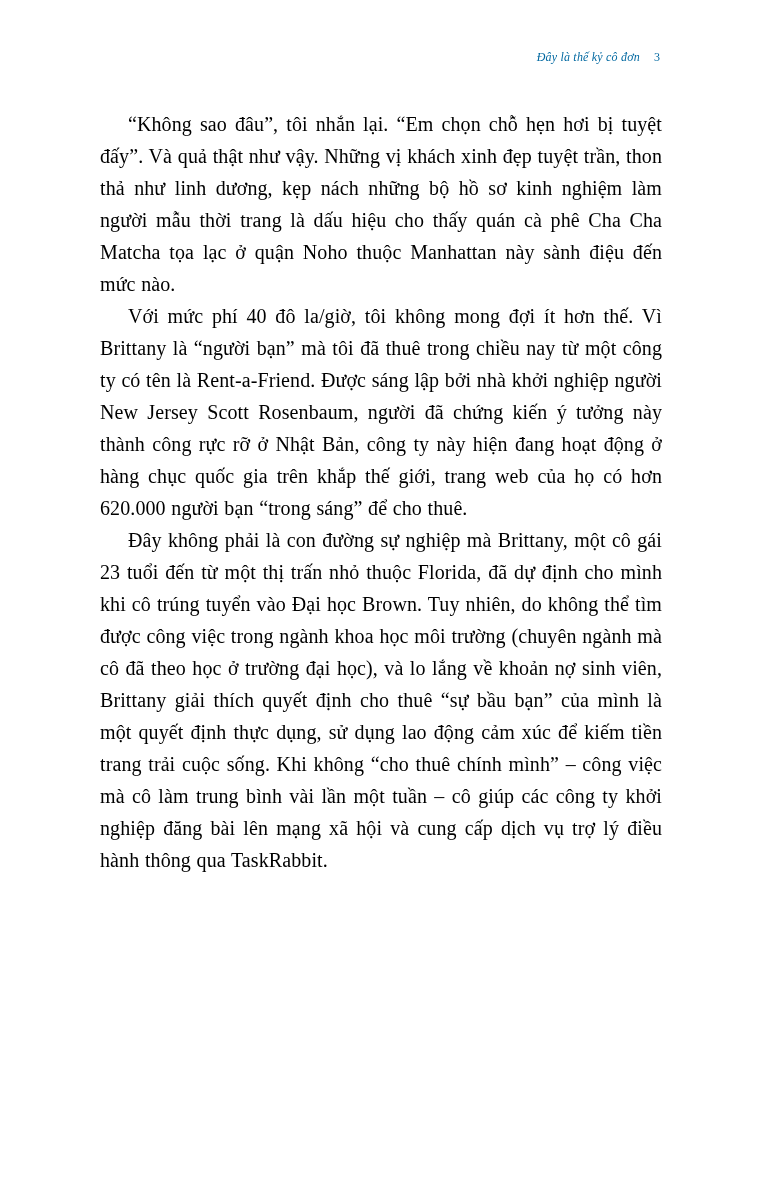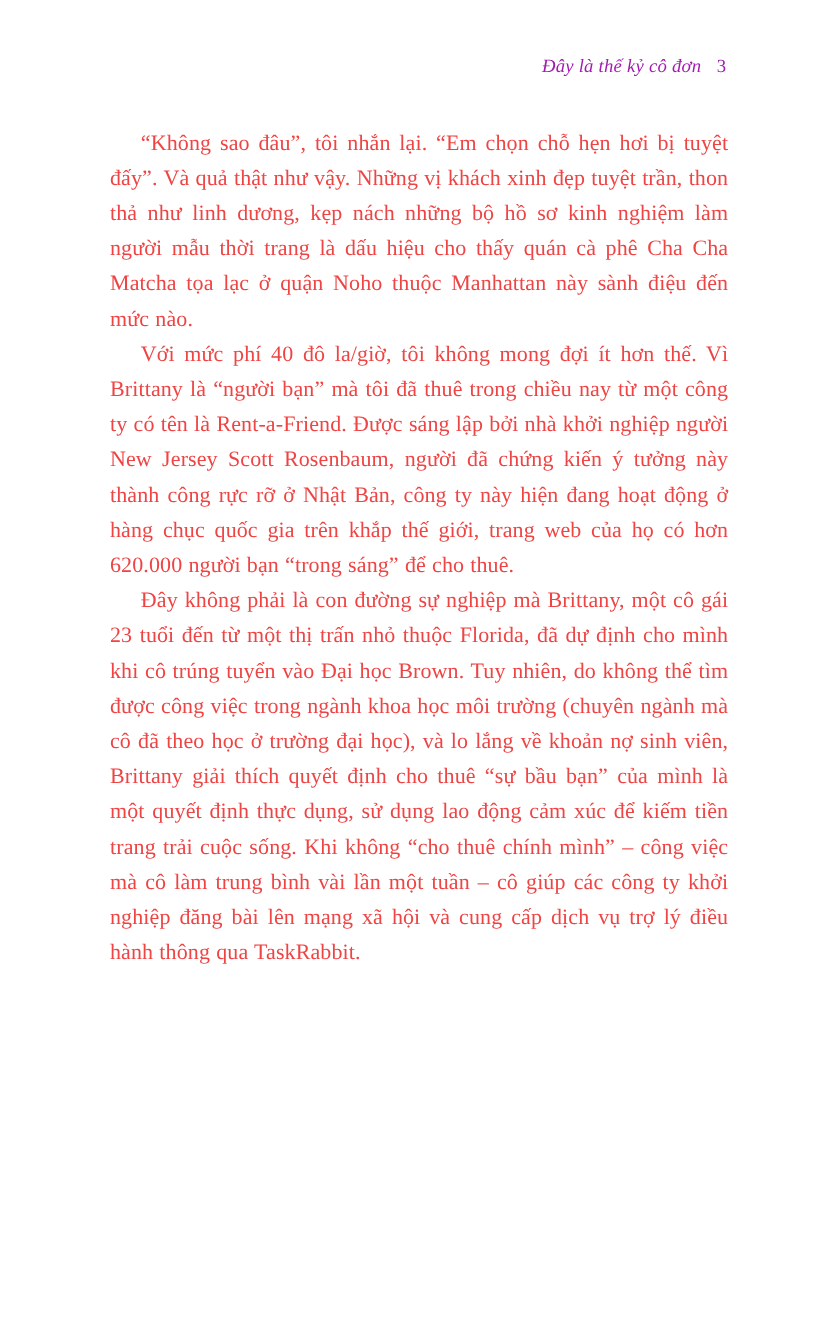--- a/index.html
+++ b/index.html
@@ -18,23 +18,23 @@
     box-sizing: border-box;
     width: 760px;
     height: 1200px;
     padding: 50px 98px 0 100px;
     background: #ffffff;
   }
   .running-header {
     display: flex;
     justify-content: flex-end;
     align-items: baseline;
-    font-size: 17px;
+    font-size: 12px;
     line-height: 1.2;
-    color: #a21caf;
+    color: #0369a1;
     padding-right: 2px;
   }
   .running-title {
     font-style: italic;
     letter-spacing: 0.2px;
   }
   .page-number {
     margin-left: 14px;
     font-style: normal;
   }
@@ -42,21 +42,21 @@
     margin-top: 44px;
   }
   .page-body p {
     margin: 0;
     font-size: 20px;
     line-height: 32px;
     text-align: justify;
     text-indent: 28px;
     letter-spacing: 0.1px;
     word-spacing: 0.5px;
-    color: #ef4444;
+    color: #000000;
   }
 </style>
 </head>
 <body>
 
 <div class="page">
 
   <div class="running-header">
     <span class="running-title">Đây là thế kỷ cô đơn</span>
     <span class="page-number">3</span>

